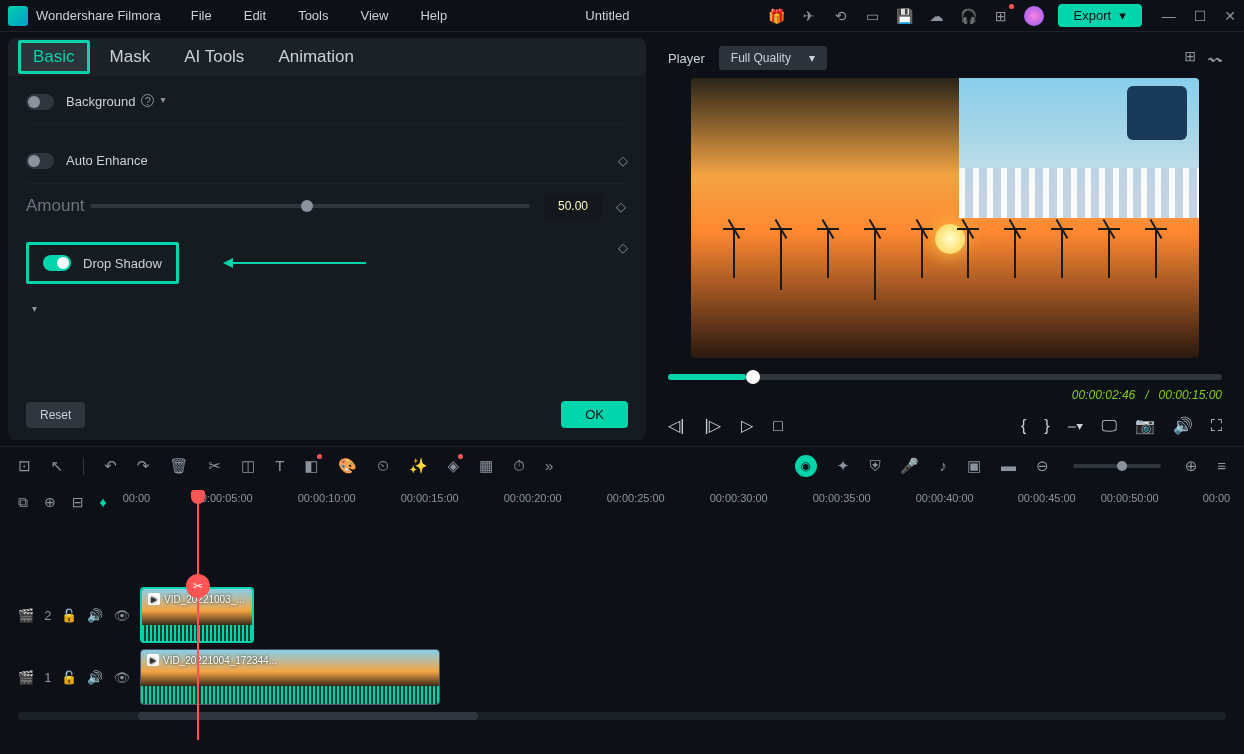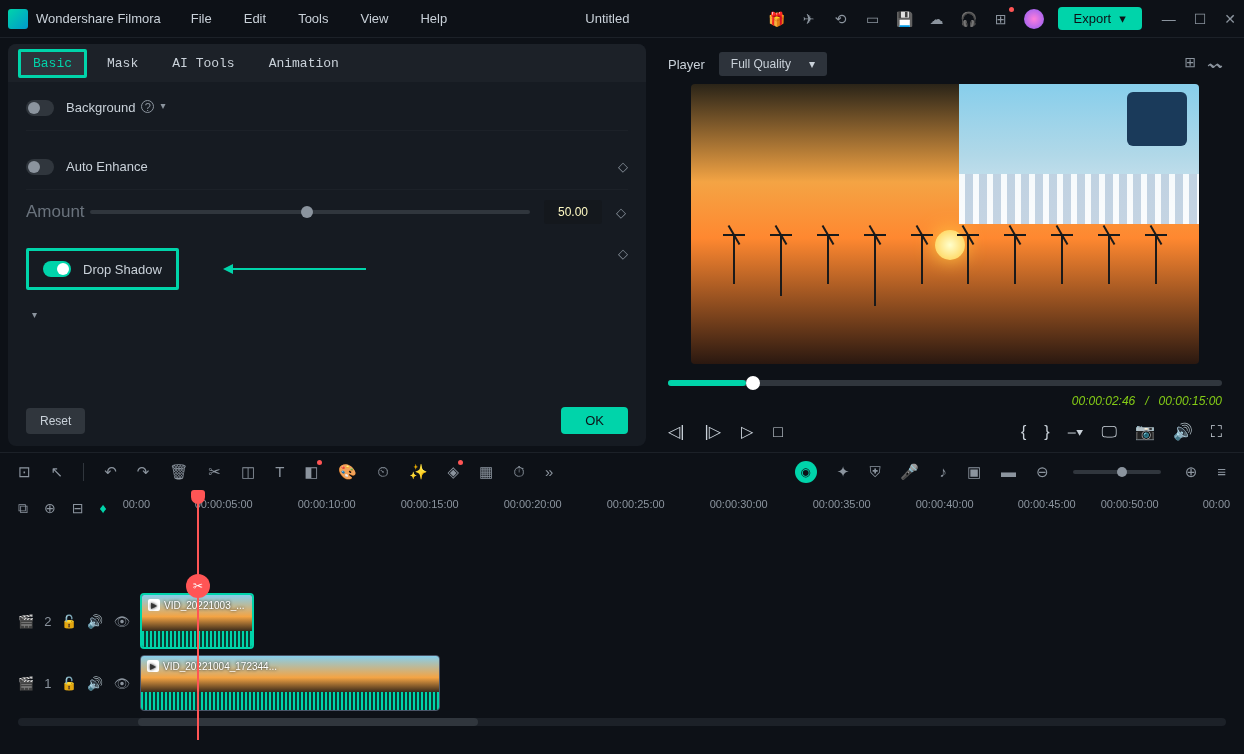--- a/index.html
+++ b/index.html
@@ -1,19 +1,19 @@
 <!DOCTYPE html>
 <html><head>
 <meta charset="utf-8">
 <style>
 * { margin: 0; padding: 0; box-sizing: border-box; font-family: -apple-system, BlinkMacSystemFont, "Segoe UI", Arial, sans-serif; }
 body { background: #0d1117; color: #c9d1d9; width: 1244px; height: 754px; overflow: hidden; font-size: 13px; }
 
 
-.title-bar { height: 38px; background: #0d1117; display: flex; align-items: center; padding: 0 8px; border-bottom: 1px solid #1c2128; }
+.title-bar { height: 32px; background: #0d1117; display: flex; align-items: center; padding: 0 8px; border-bottom: 1px solid #1c2128; }
 .logo { width: 20px; height: 20px; background: linear-gradient(135deg, #00d4aa, #0099cc); border-radius: 3px; margin-right: 8px; }
 .app-name { color: #c9d1d9; font-size: 13px; margin-right: 20px; }
 .menu-items { display: flex; gap: 32px; margin-left: 10px; }
 .menu-item { color: #c9d1d9; cursor: pointer; font-size: 13px; }
 .title-center { flex: 1; text-align: center; color: #c9d1d9; font-size: 13px; }
 .title-icons { display: flex; gap: 14px; align-items: center; margin-right: 6px; }
 .title-icon { width: 18px; height: 18px; display: flex; align-items: center; justify-content: center; color: #8b949e; cursor: pointer; font-size: 14px;}
 .gift-icon { color: #00d4aa; }
 .avatar { width: 20px; height: 20px; border-radius: 50%; background: radial-gradient(circle, #ff7edb, #8b5cf6); }
 .export-btn { background: #00d4aa; color: #0d1117; padding: 4px 16px; border-radius: 4px; font-weight: 500; display: flex; align-items: center; gap: 8px; cursor: pointer; margin-left: 8px; font-size: 13px;}
@@ -24,21 +24,21 @@
 .main { display: flex; height: 408px; }
 .left-panel { width: 638px; background: #161b22; border-radius: 8px; margin: 6px 4px 0 8px; overflow: hidden; display: flex; flex-direction: column; }
 .right-panel { flex: 1; margin: 6px 8px 0 4px; }
 
 
 .top-tabs { display: flex; background: #14181f; height: 40px; align-items: center; padding: 0 10px; }
 .top-tab { padding: 8px 20px; color: #c9d1d9; cursor: pointer; font-size: 13px;}
 .top-tab.active { color: #00d4aa; border-bottom: 2px solid #00d4aa; }
 
 .sub-tabs { display: flex; background: #1c2128; height: 38px; align-items: center; padding: 0 10px; gap: 6px; }
-.sub-tab { padding: 6px 14px; color: #c9d1d9; cursor: pointer; font-size: 13px; font-family: Liberation Mono, monospace;}
+.sub-tab { padding: 6px 14px; color: #c9d1d9; cursor: pointer; font-size: 17px;}
 .sub-tab.active { background: #2d333b; color: #00d4aa; border-radius: 3px; }
 .sub-tab.highlighted { border: 3px solid #00d4aa; padding: 4px 12px; border-radius: 2px; }
 
 
 .prop-section { padding: 4px 18px; flex: 1; overflow-y: auto; }
 .prop-row { display: flex; align-items: flex-start; padding: 14px 0; border-bottom: 1px solid #1c2128; position: relative; }
 .prop-row.no-border { border-bottom: none; }
 .toggle { width: 28px; height: 16px; background: #30363d; border-radius: 8px; margin-right: 12px; position: relative; cursor: pointer; }
 .toggle::after { content: ''; width: 12px; height: 12px; background: #8b949e; border-radius: 50%; position: absolute; top: 2px; left: 2px; }
 .toggle.on { background: #00d4aa; }

